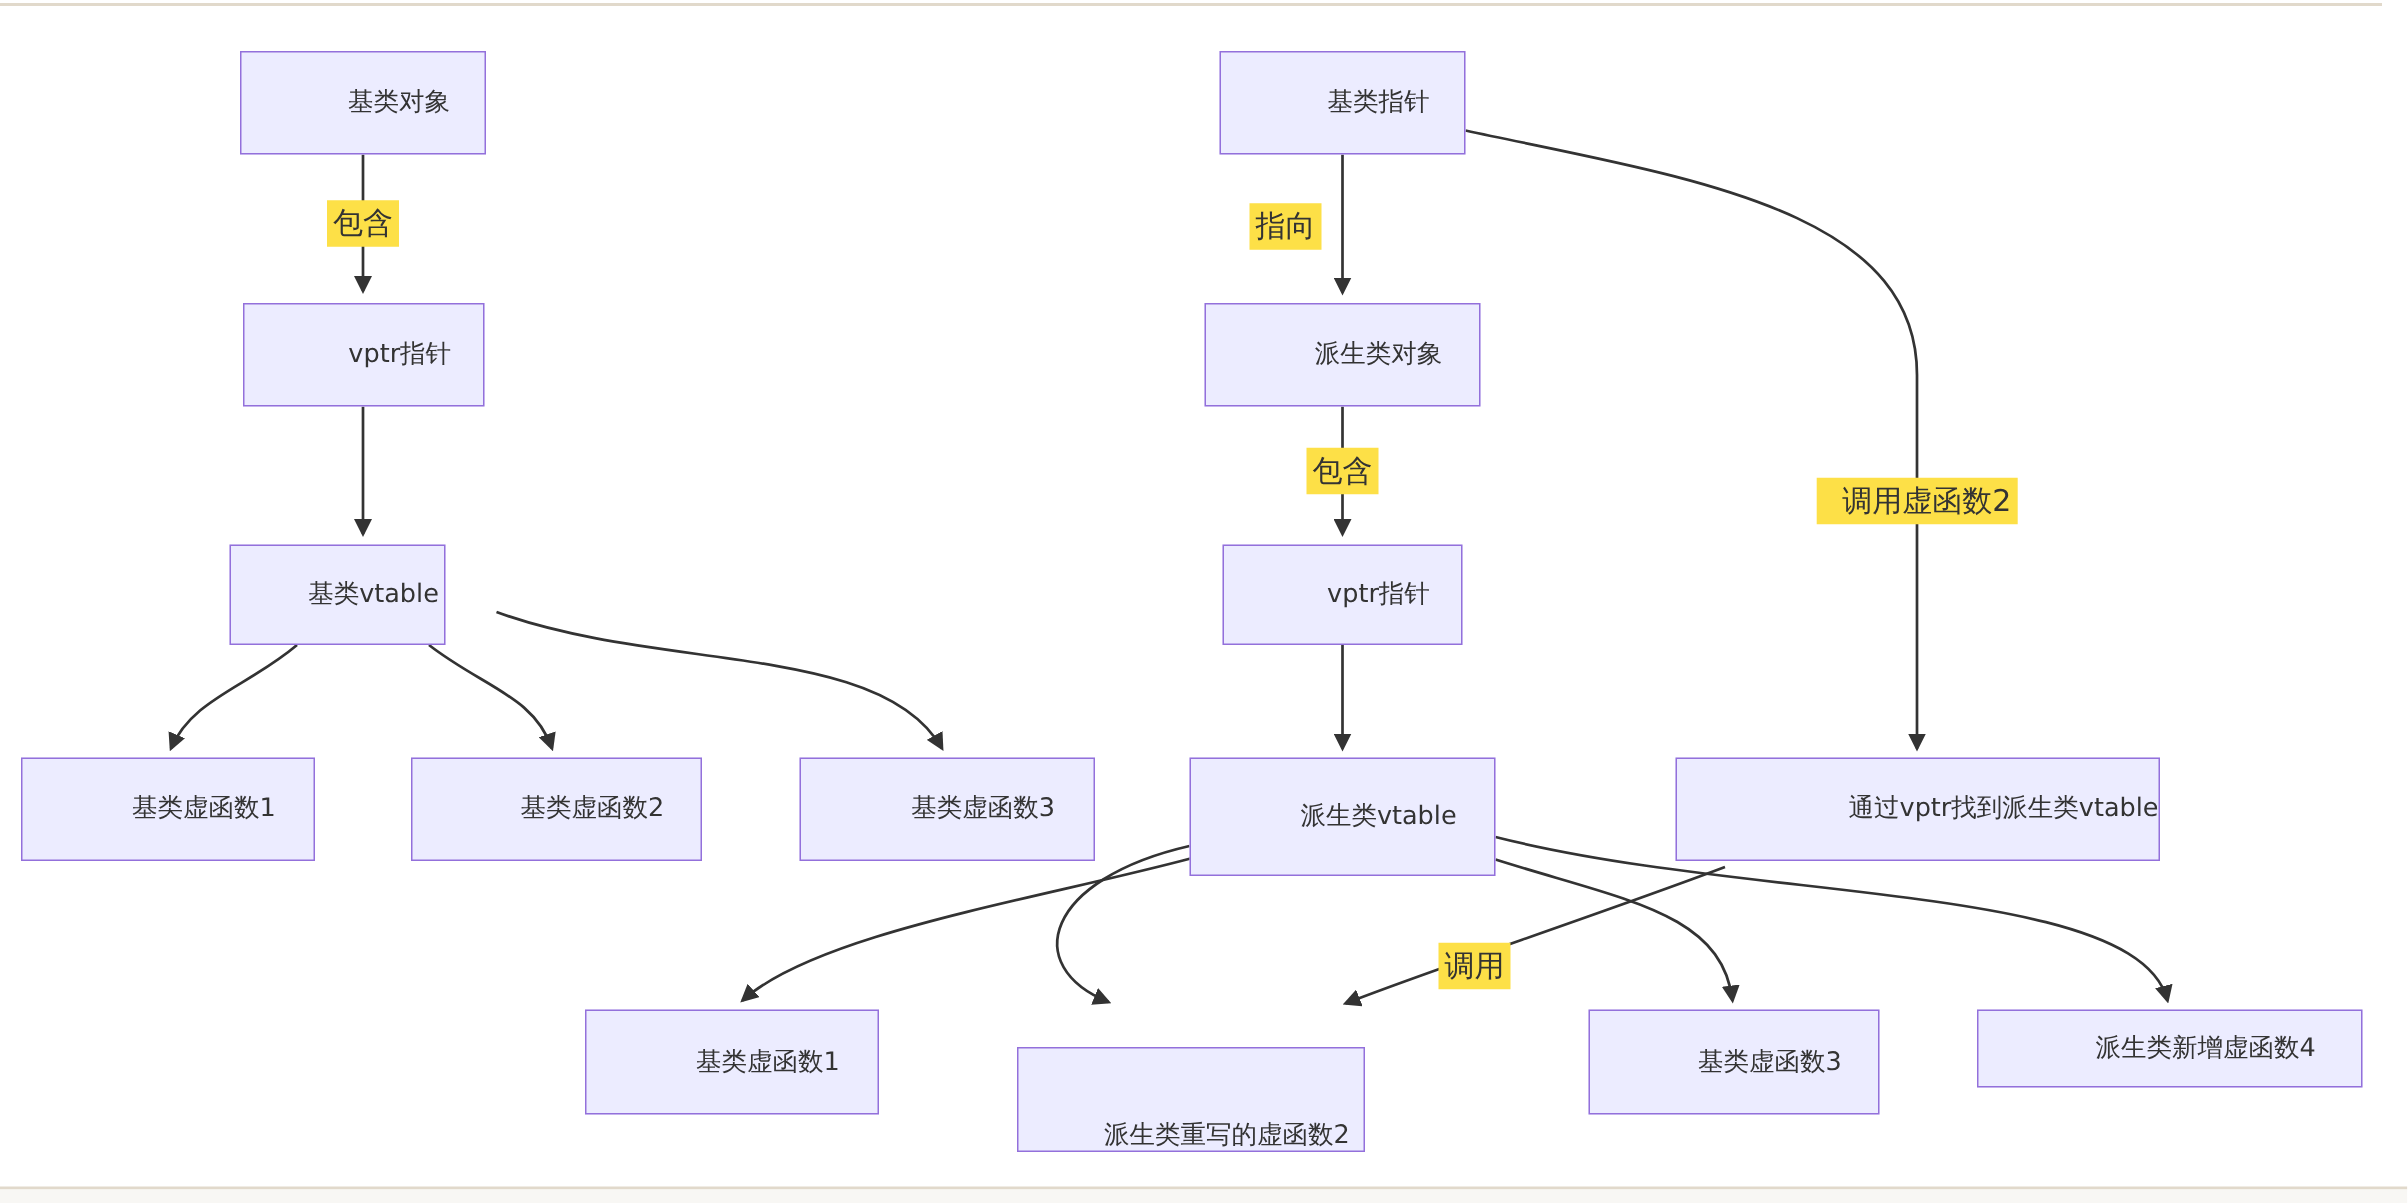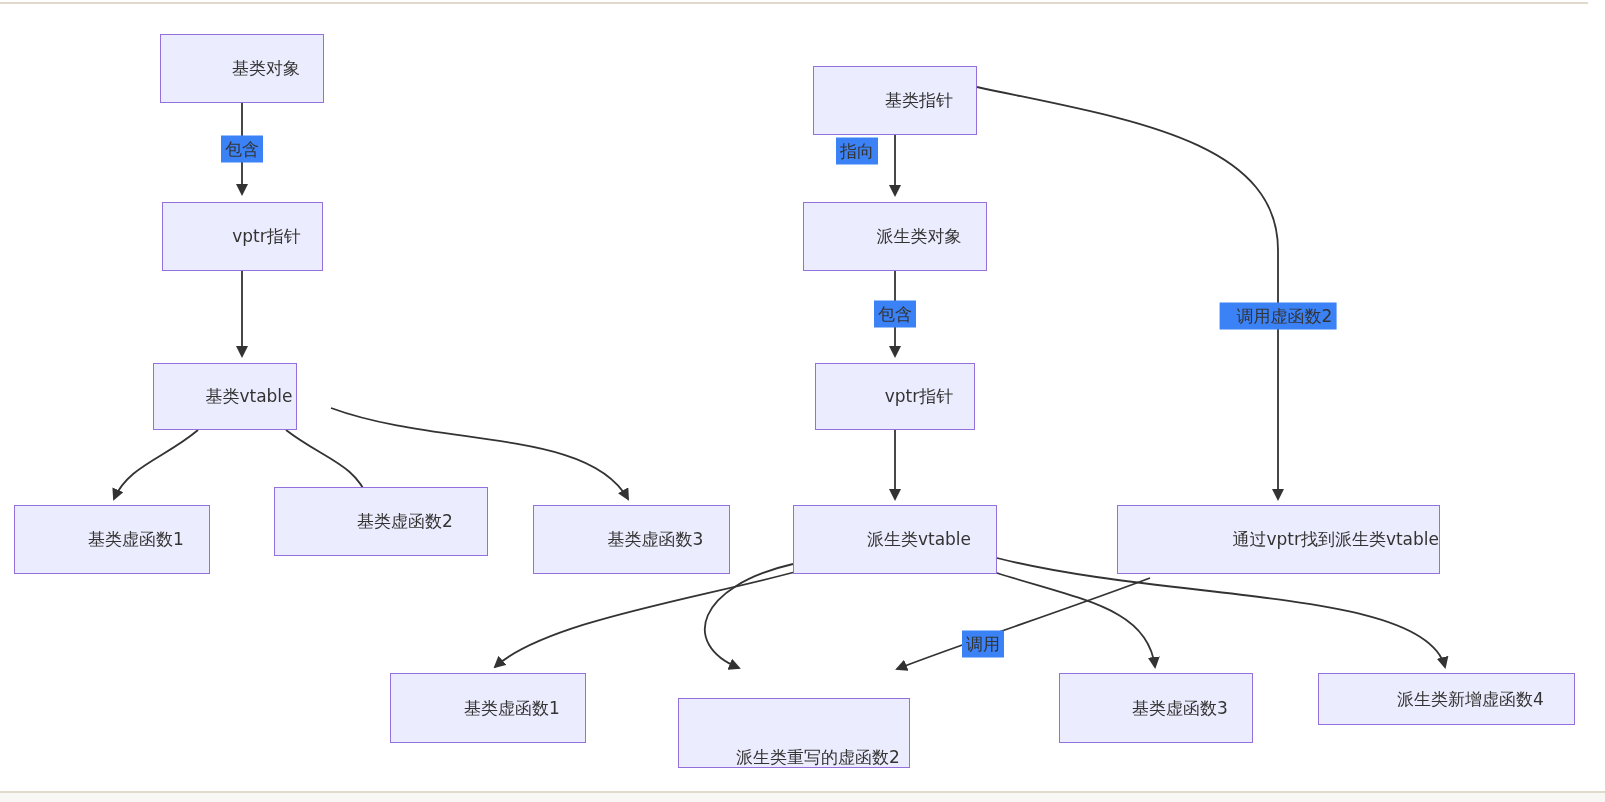--- a/index.html
+++ b/index.html
@@ -63,23 +63,23 @@
     color: #333333;
     font-size: 17px;
     line-height: 1.2;
     white-space: nowrap;
     padding-left: 48px;
   }
   .edge-label {
     position: absolute;
     z-index: 3;
     transform: translate(-50%, -50%);
-    background: #3b82f6;
+    background: #fde047;
     color: #333333;
-    font-size: 17px;
+    font-size: 20px;
     padding: 2px 4px;
     white-space: nowrap;
   }
 </style>
 </head>
 <body>
 
 <div class="viewport">
   <div class="rule top"></div>
   <div class="canvas">
@@ -112,36 +112,36 @@
         </div>
         <div class="node" style="left: 162px; top: 202px; width: 161px; height: 69px;">
           <span>vptr指针</span>
         </div>
         <div class="node" style="left: 153px; top: 363px; width: 144px; height: 67px;">
           <span>基类vtable</span>
         </div>
         <div class="node" style="left: 14px; top: 505px; width: 196px; height: 69px;">
           <span>基类虚函数1</span>
         </div>
-        <div class="node" style="left: 274px; top: 487px; width: 214px; height: 69px;">
+        <div class="node" style="left: 274px; top: 505px; width: 194px; height: 69px;">
           <span>基类虚函数2</span>
         </div>
         <div class="node" style="left: 533px; top: 505px; width: 197px; height: 69px;">
           <span>基类虚函数3</span>
         </div>
-        <div class="node" style="left: 813px; top: 34px; width: 164px; height: 69px; margin-top: 32px;">
+        <div class="node" style="left: 813px; top: 34px; width: 164px; height: 69px;">
           <span>基类指针</span>
         </div>
         <div class="node" style="left: 803px; top: 202px; width: 184px; height: 69px; text-align: center;">
           <span>派生类对象</span>
         </div>
         <div class="node" style="left: 815px; top: 363px; width: 160px; height: 67px;">
           <span>vptr指针</span>
         </div>
-        <div class="node" style="left: 793px; top: 505px; width: 204px; height: 69px;">
+        <div class="node" style="left: 793px; top: 505px; width: 204px; height: 79px;">
           <span>派生类vtable</span>
         </div>
         <div class="node" style="left: 1117px; top: 505px; width: 323px; height: 69px; justify-content: flex-end;">
           <span>通过vptr找到派生类vtable</span>
         </div>
         <div class="node" style="left: 390px; top: 673px; width: 196px; height: 70px;">
           <span>基类虚函数1</span>
         </div>
         <div class="node" style="left: 678px; top: 698px; width: 232px; height: 70px; align-items: flex-end;">
           <span>派生类重写的虚函数2</span>
@@ -149,20 +149,20 @@
         <div class="node" style="left: 1059px; top: 673px; width: 194px; height: 70px;">
           <span>基类虚函数3</span>
         </div>
         <div class="node" style="left: 1318px; top: 673px; width: 257px; height: 52px;">
           <span>派生类新增虚函数4</span>
         </div>
       </div>
     <div>
         <div class="edge-label" style="left: 242px; top: 149px;">包含</div>
         <div class="edge-label" style="left: 857px; top: 151px;">指向</div>
-        <div class="edge-label" style="left: 1278px; top: 316px; padding-left: 17px;">调用虚函数2</div>
+        <div class="edge-label" style="left: 1278px; top: 334px; padding-left: 17px;">调用虚函数2</div>
         <div class="edge-label" style="left: 895px; top: 314px;">包含</div>
         <div class="edge-label" style="left: 983px; top: 624px; margin-top: 20px;">调用</div>
       </div>
   </div>
   <div class="rule bottom"></div>
   <div class="footer-strip"></div>
 </div>
 
 </body></html>

